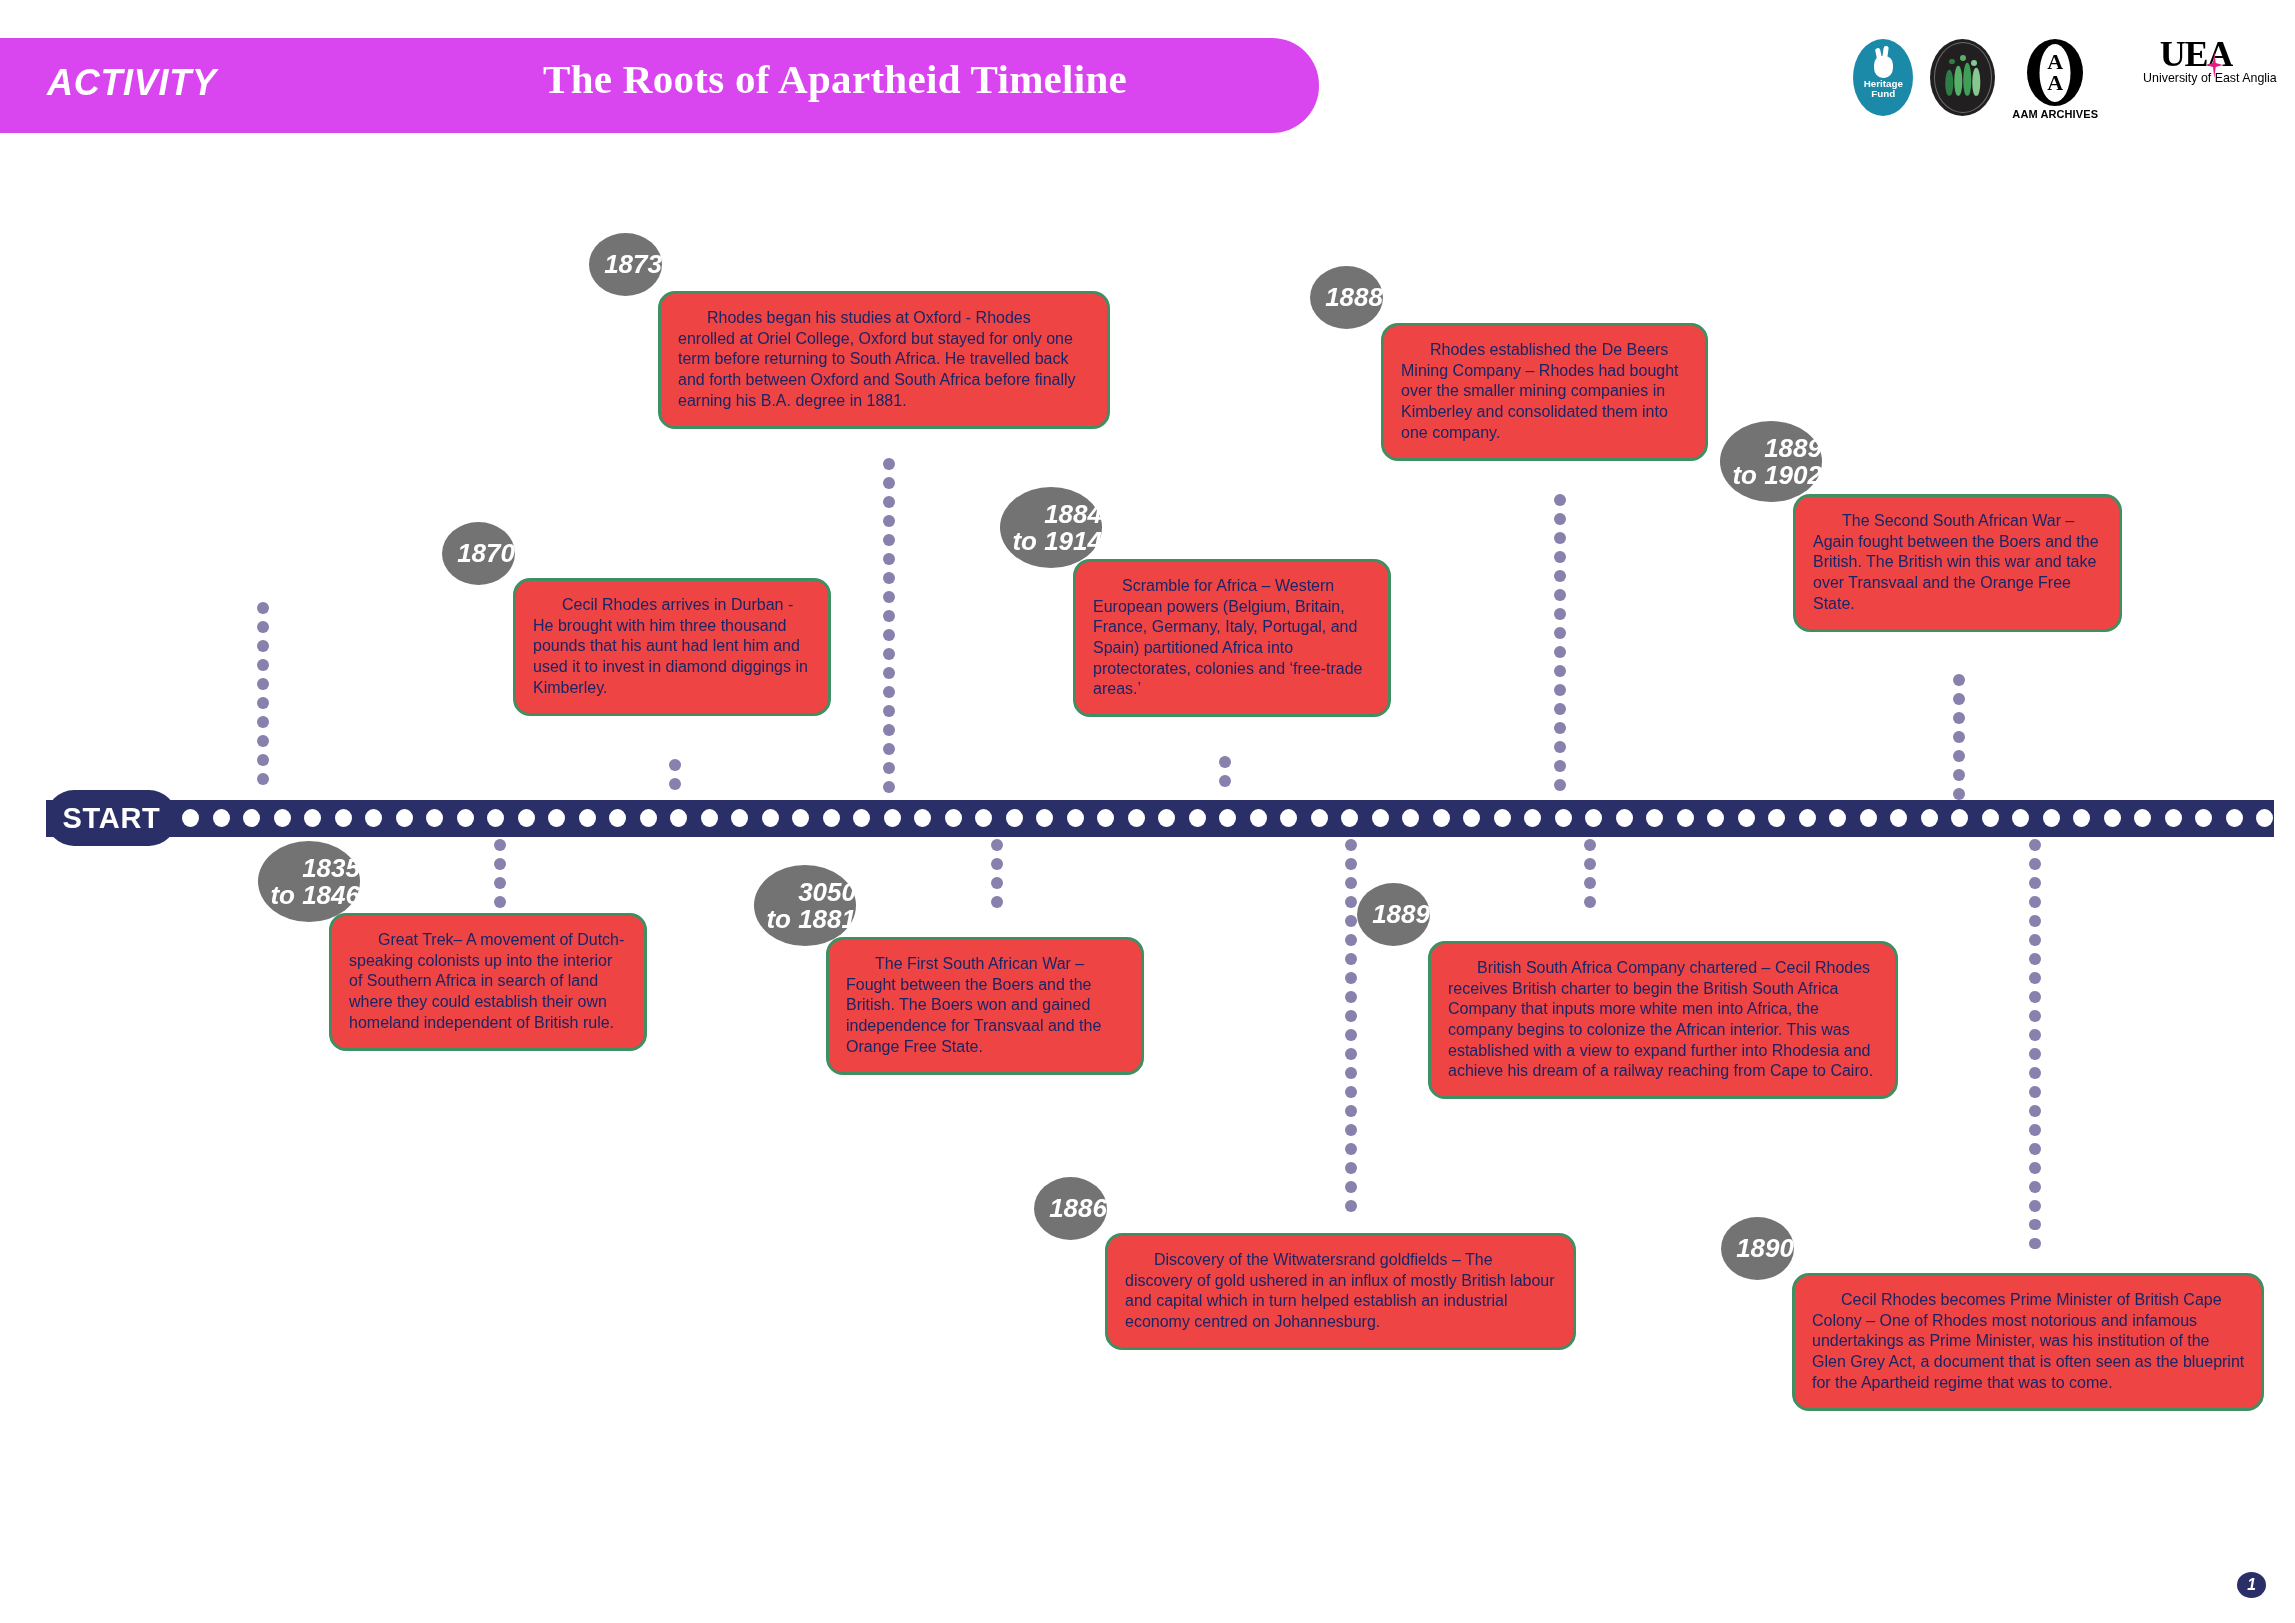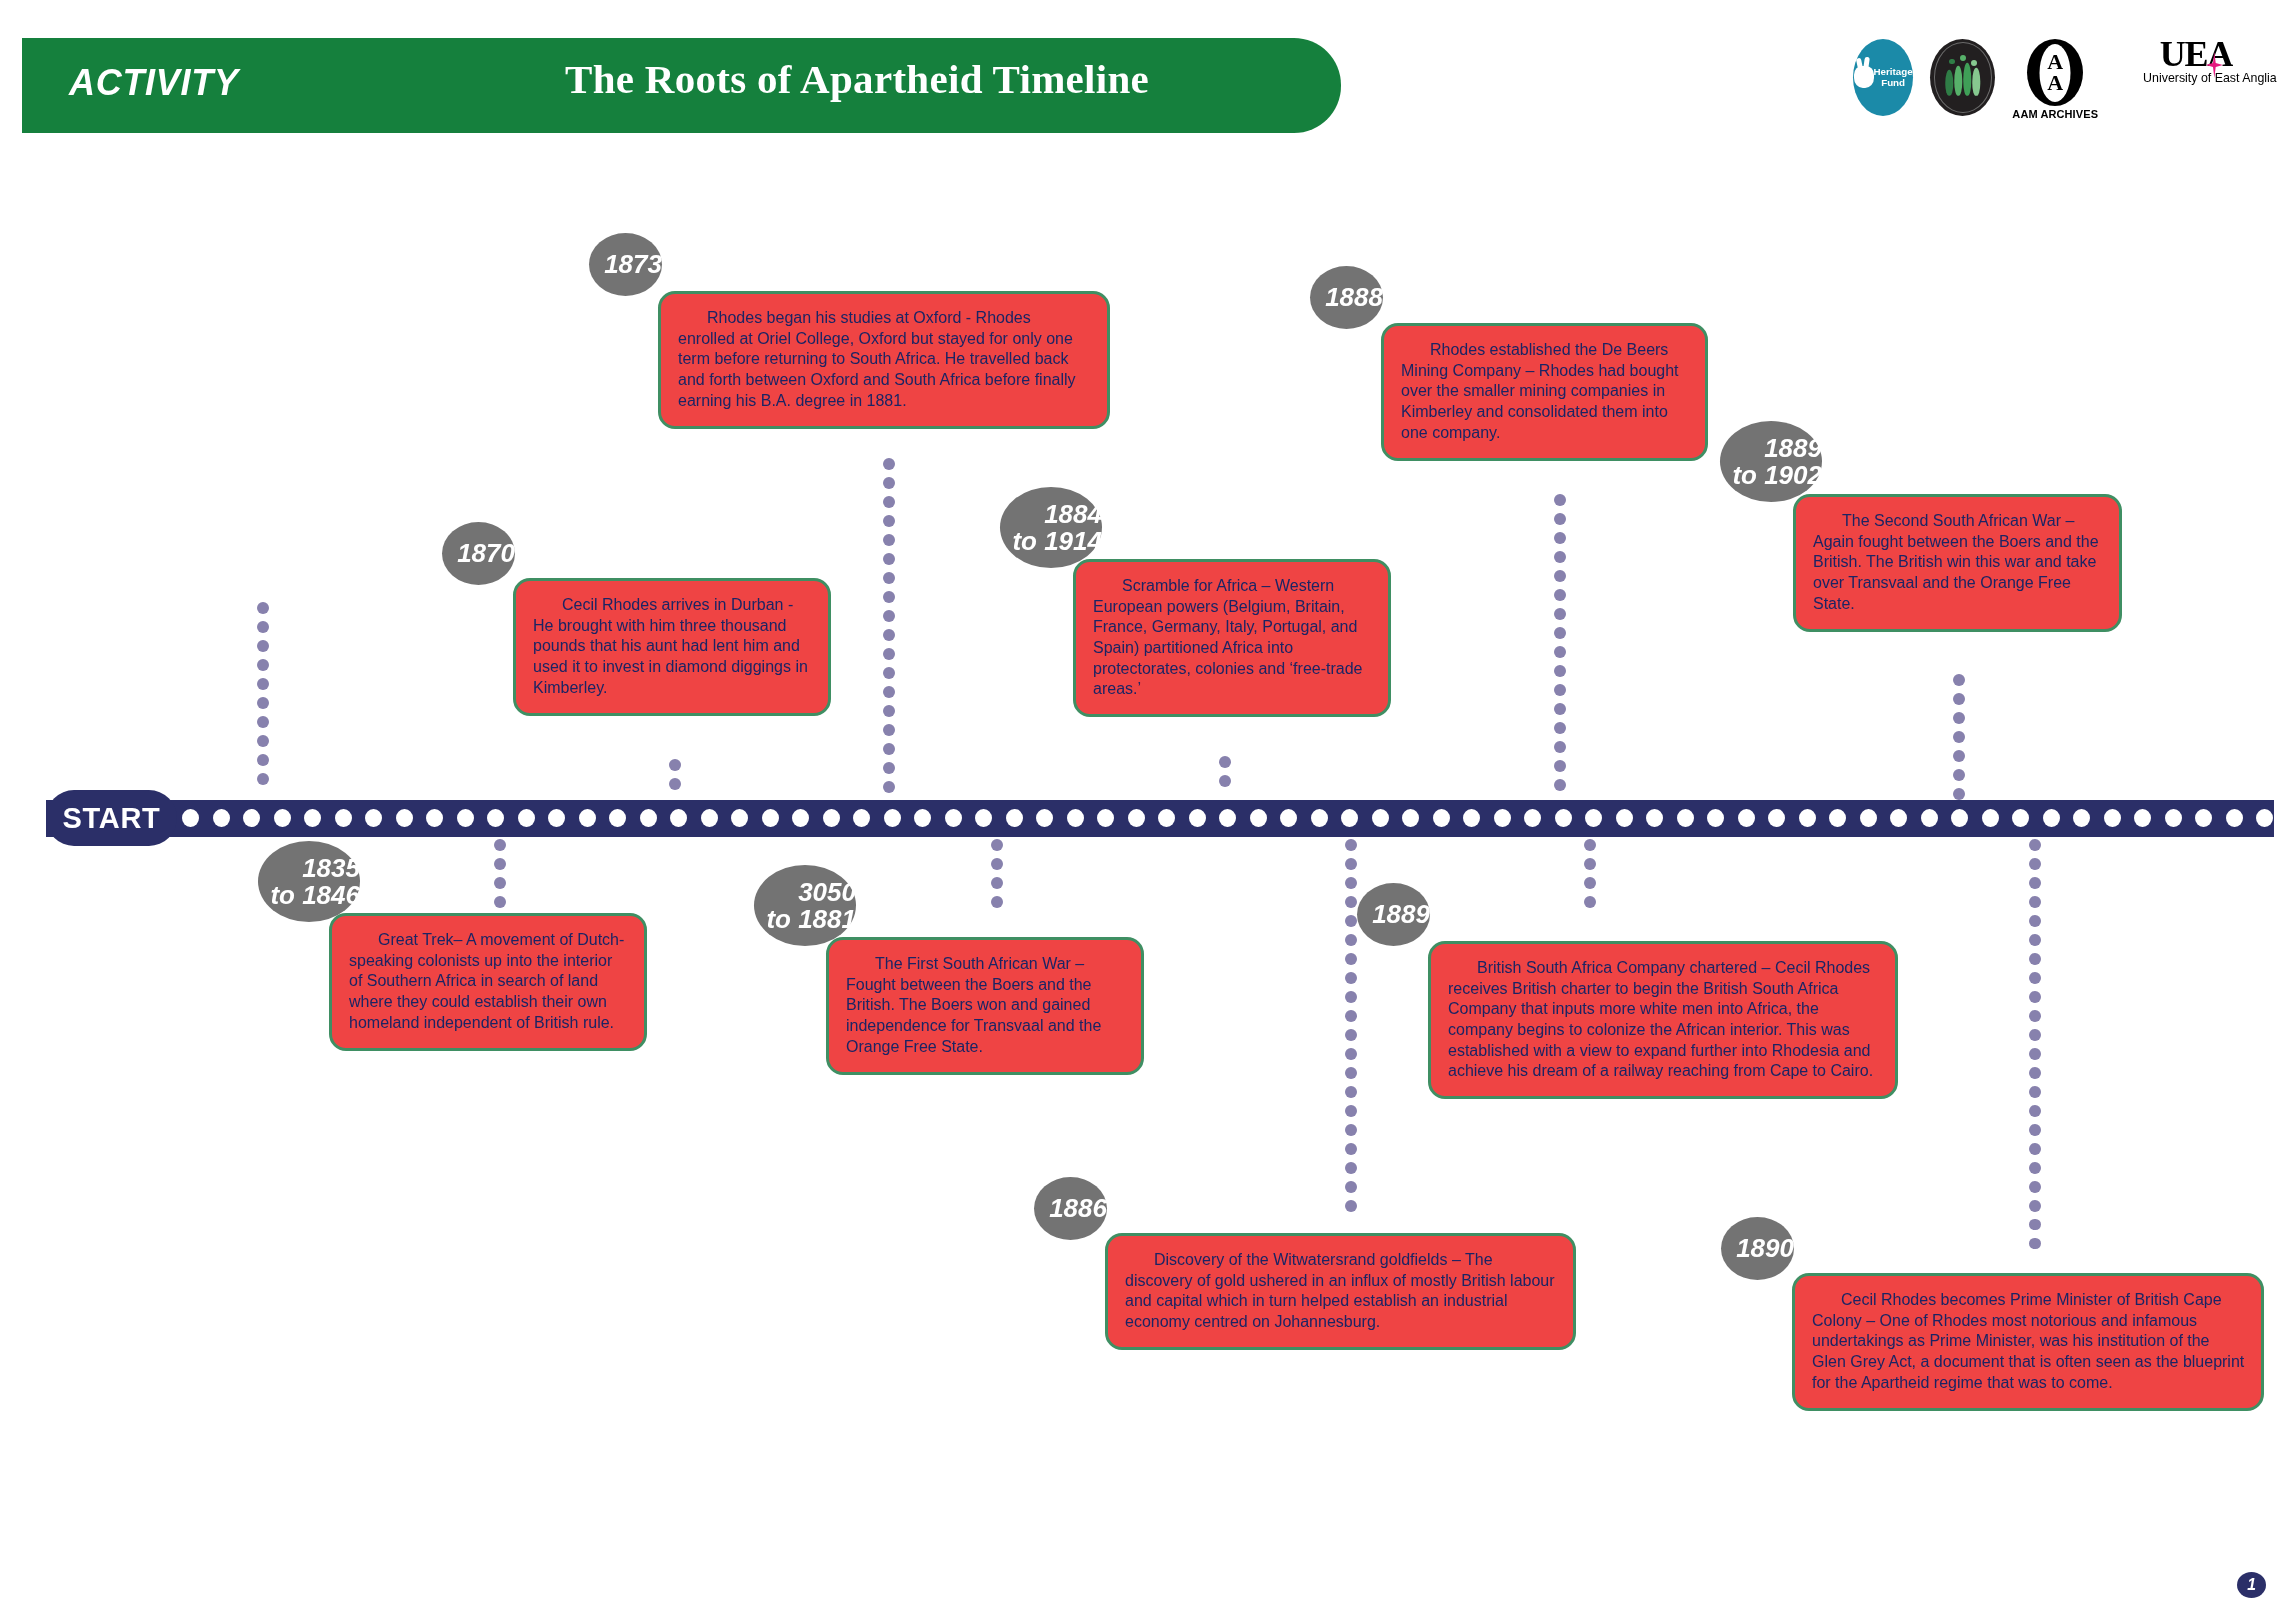--- a/index.html
+++ b/index.html
@@ -18,24 +18,23 @@
     overflow: hidden;
   }
 
   
   .header-band {
     position: absolute;
     left: 0;
     top: 38px;
     width: 1319px;
     height: 95px;
-    background: #15803d;
+    background: #d946ef;
     border-top-right-radius: 47px;
     border-bottom-right-radius: 47px;
-    margin-left: 22px;
   }
   .header-activity {
     position: absolute;
     left: 47px;
     top: 23.6px;
     color: #ffffff;
     font-size: 36px;
     font-weight: bold;
     font-style: italic;
     letter-spacing: 0.7px;
@@ -63,21 +62,21 @@
     align-items: flex-start;
     gap: 17px;
   }
   .logo-block { position: relative; }
 
   .logo-heritage {
     width: 60px; height: 77px;
     border-radius: 50%;
     background: #1b8aa8;
     display: flex;
-    flex-direction: row;
+    flex-direction: column;
     align-items: center;
     justify-content: center;
     color: #fff;
   }
   .heritage-hand {
     width: 19.6px; height: 22px;
     background: #ffffff;
     border-radius: 40% 40% 45% 45%;
     position: relative;
     margin-bottom: 1.3px;

